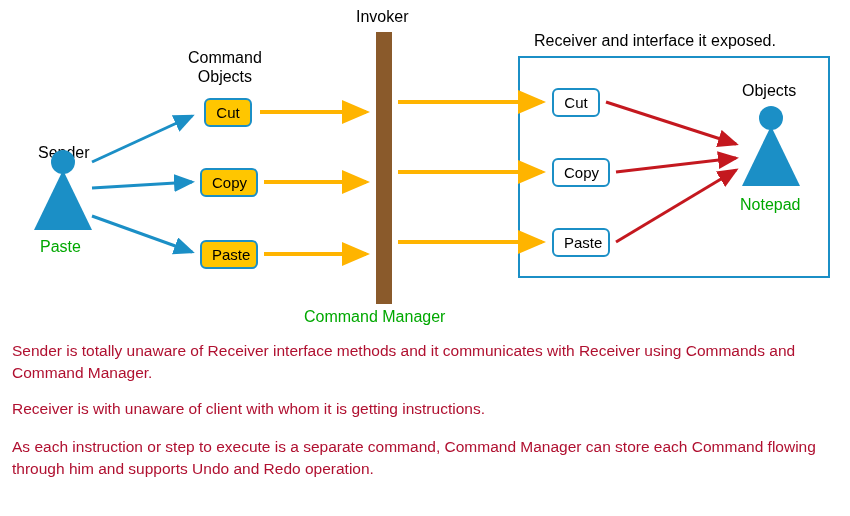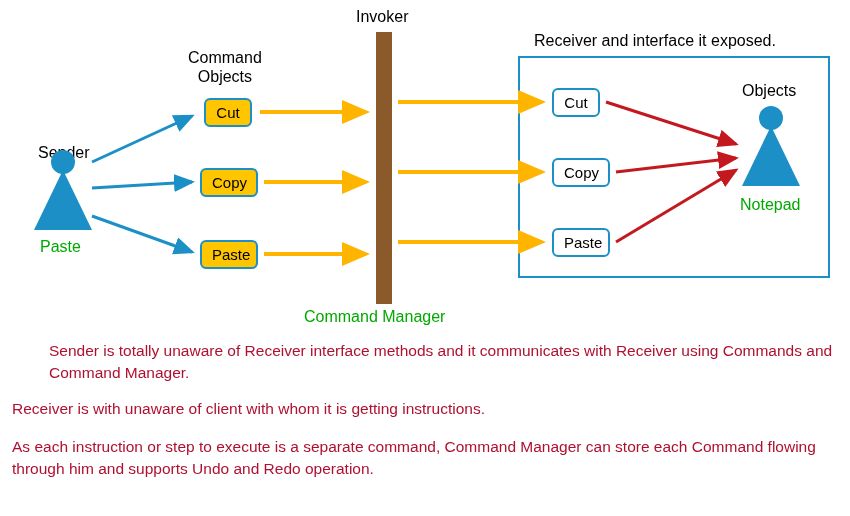--- a/index.html
+++ b/index.html
@@ -116,15 +116,15 @@
 
   <line x1="398" y1="102" x2="542" y2="102" stroke="#ffb400" stroke-width="4" marker-end="url(#arrow-orange)"></line>
   <line x1="398" y1="172" x2="542" y2="172" stroke="#ffb400" stroke-width="4" marker-end="url(#arrow-orange)"></line>
   <line x1="398" y1="242" x2="542" y2="242" stroke="#ffb400" stroke-width="4" marker-end="url(#arrow-orange)"></line>
 
   <line x1="606" y1="102" x2="736" y2="144" stroke="#c4181f" stroke-width="3" marker-end="url(#arrow-red)"></line>
   <line x1="616" y1="172" x2="736" y2="158" stroke="#c4181f" stroke-width="3" marker-end="url(#arrow-red)"></line>
   <line x1="616" y1="242" x2="736" y2="170" stroke="#c4181f" stroke-width="3" marker-end="url(#arrow-red)"></line>
 </svg>
 
-<div class="desc" style="top:340px;margin-left:37px;">Sender is totally unaware of Receiver interface methods and it communicates with Receiver using Commands and Command Manager.</div>
+<div class="desc" style="top:340px;">Sender is totally unaware of Receiver interface methods and it communicates with Receiver using Commands and Command Manager.</div>
 <div class="desc" style="top:398px;">Receiver is with unaware of client with whom it is getting instructions.</div>
 <div class="desc" style="top:436px;">As each instruction or step to execute is a separate command, Command Manager can store each Command flowing through him and supports Undo and Redo operation.</div>
 
 </body></html>

